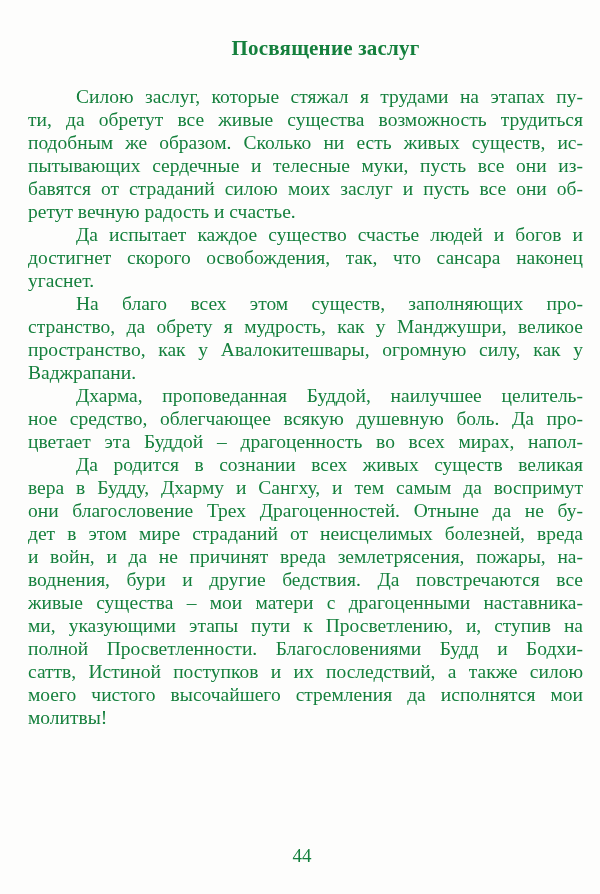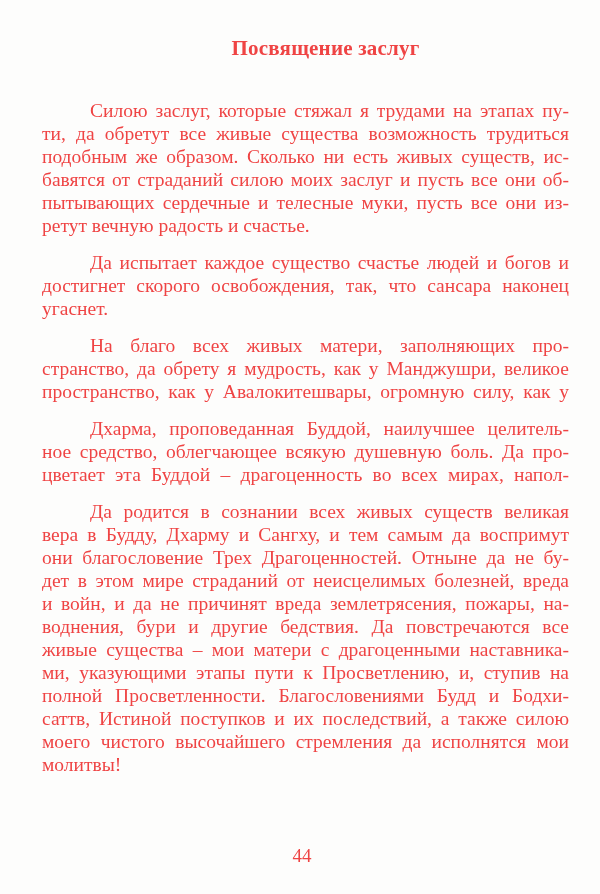--- a/index.html
+++ b/index.html
@@ -10,21 +10,21 @@
   body {
     width: 600px;
     height: 894px;
     background: #fdfdfc;
   }
   .page {
     position: relative;
     width: 600px;
     height: 830px;
     background: #fdfdfc;
-    color: #ef4444;
+    color: #15803d;
     font-family: "Liberation Serif", serif;
   }
   .title {
     position: absolute;
     top: 37px;
     left: 28px;
     width: 555px;
     padding-left: 40px;
     box-sizing: border-box;
     text-align: center;
@@ -33,21 +33,21 @@
     line-height: 23px;
     letter-spacing: 0.2px;
   }
   .body-text {
     position: absolute;
     top: 85px;
     left: 28px;
     width: 555px;
   }
   .paragraph {
-    margin: 14px;
+    margin: 0;
     padding: 0;
   }
   .line {
     height: 23px;
     line-height: 23px;
     font-size: 19.5px;
     text-align: justify;
     text-align-last: justify;
     overflow: hidden;
     white-space: nowrap;
@@ -73,33 +73,34 @@
 <body>
 
 <div class="page">
   <div class="title">Посвящение заслуг</div>
 
   <div class="body-text">
       <div class="paragraph">
         <div class="line first">Силою заслуг, которые стяжал я трудами на этапах пу-</div>
         <div class="line">ти, да обретут все живые существа возможность трудиться</div>
         <div class="line">подобным же образом. Сколько ни есть живых существ, ис-</div>
+        <div class="line">пытывающих сердечные и телесные муки, пусть все они из-</div>
         <div class="line">бавятся от страданий силою моих заслуг и пусть все они об-</div>
-        <div class="line">пытывающих сердечные и телесные муки, пусть все они из-</div>
         <div class="line last">ретут вечную радость и счастье.</div>
       </div>
       <div class="paragraph">
         <div class="line first">Да испытает каждое существо счастье людей и богов и</div>
         <div class="line">достигнет скорого освобождения, так, что сансара наконец</div>
         <div class="line last">угаснет.</div>
       </div>
       <div class="paragraph">
-        <div class="line first">На благо всех живых матери, заполняющих про-</div>
+        <div class="line first">На благо всех этом существ, заполняющих про-</div>
         <div class="line">странство, да обрету я мудрость, как у Манджушри, великое</div>
         <div class="line">пространство, как у Авалокитешвары, огромную силу, как у</div>
+        <div class="line last">Ваджрапани.</div>
       </div>
       <div class="paragraph">
         <div class="line first">Дхарма, проповеданная Буддой, наилучшее целитель-</div>
         <div class="line">ное средство, облегчающее всякую душевную боль. Да про-</div>
         <div class="line">цветает эта Буддой – драгоценность во всех мирах, напол-</div>
       </div>
       <div class="paragraph">
         <div class="line first">Да родится в сознании всех живых существ великая</div>
         <div class="line">вера в Будду, Дхарму и Сангху, и тем самым да воспримут</div>
         <div class="line">они благословение Трех Драгоценностей. Отныне да не бу-</div>

